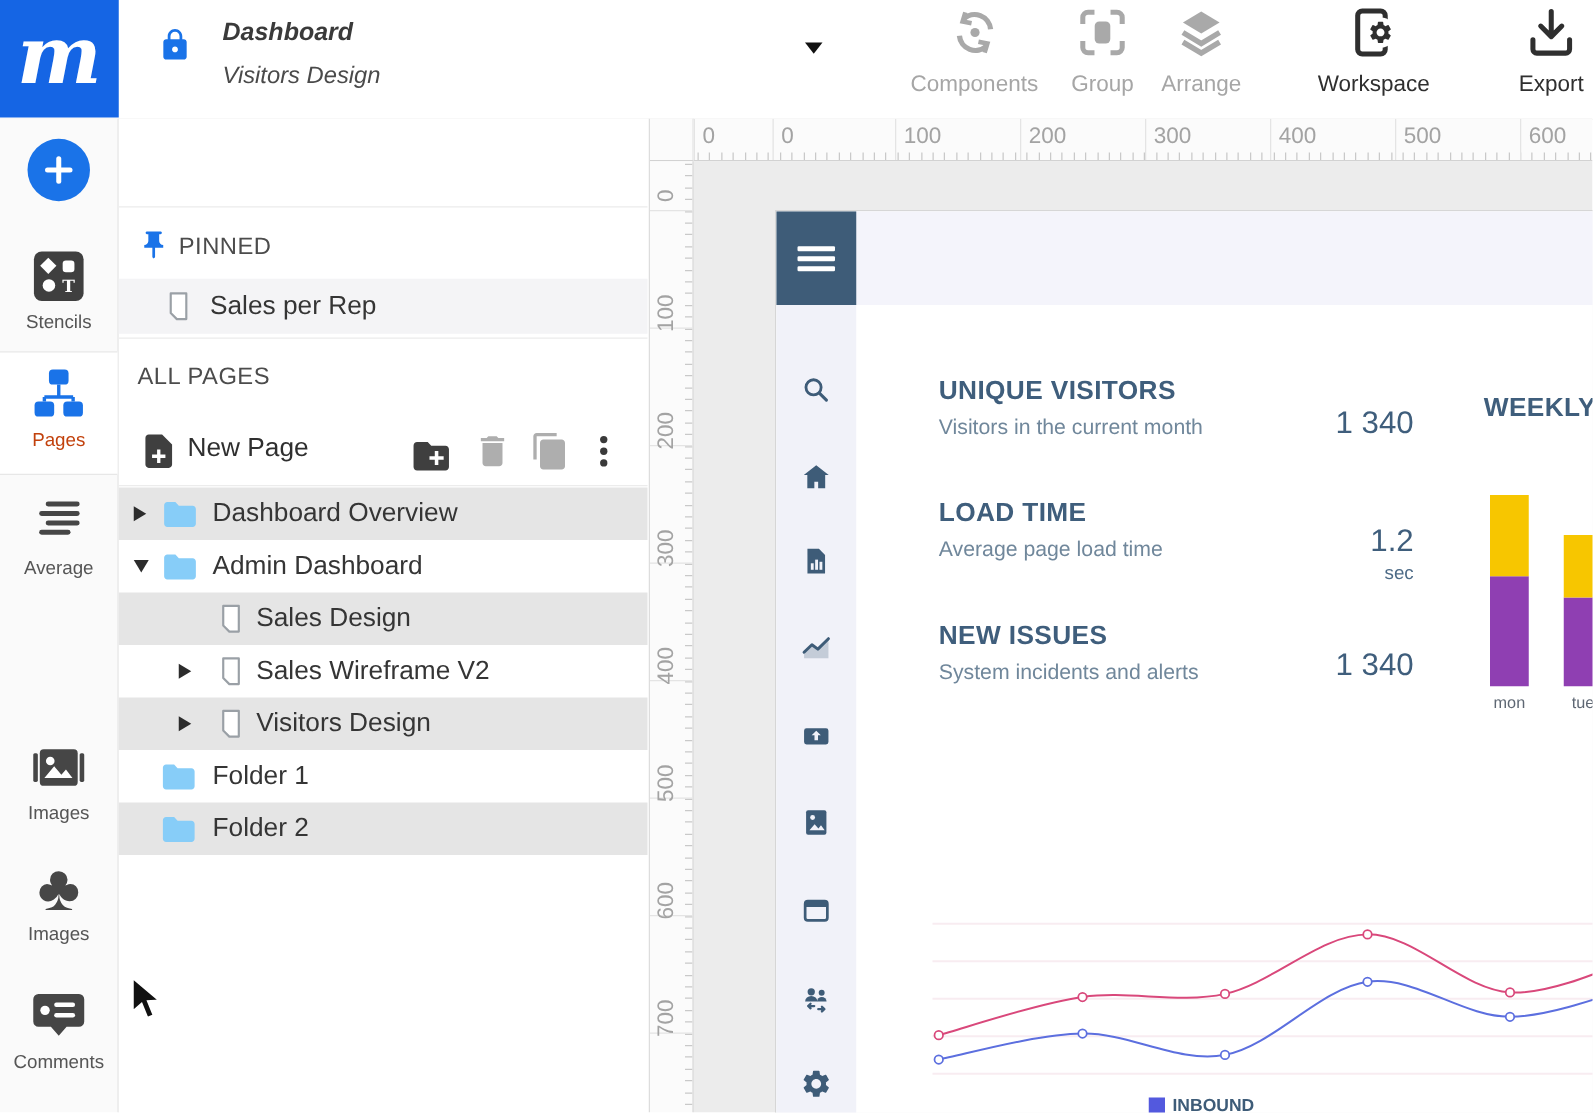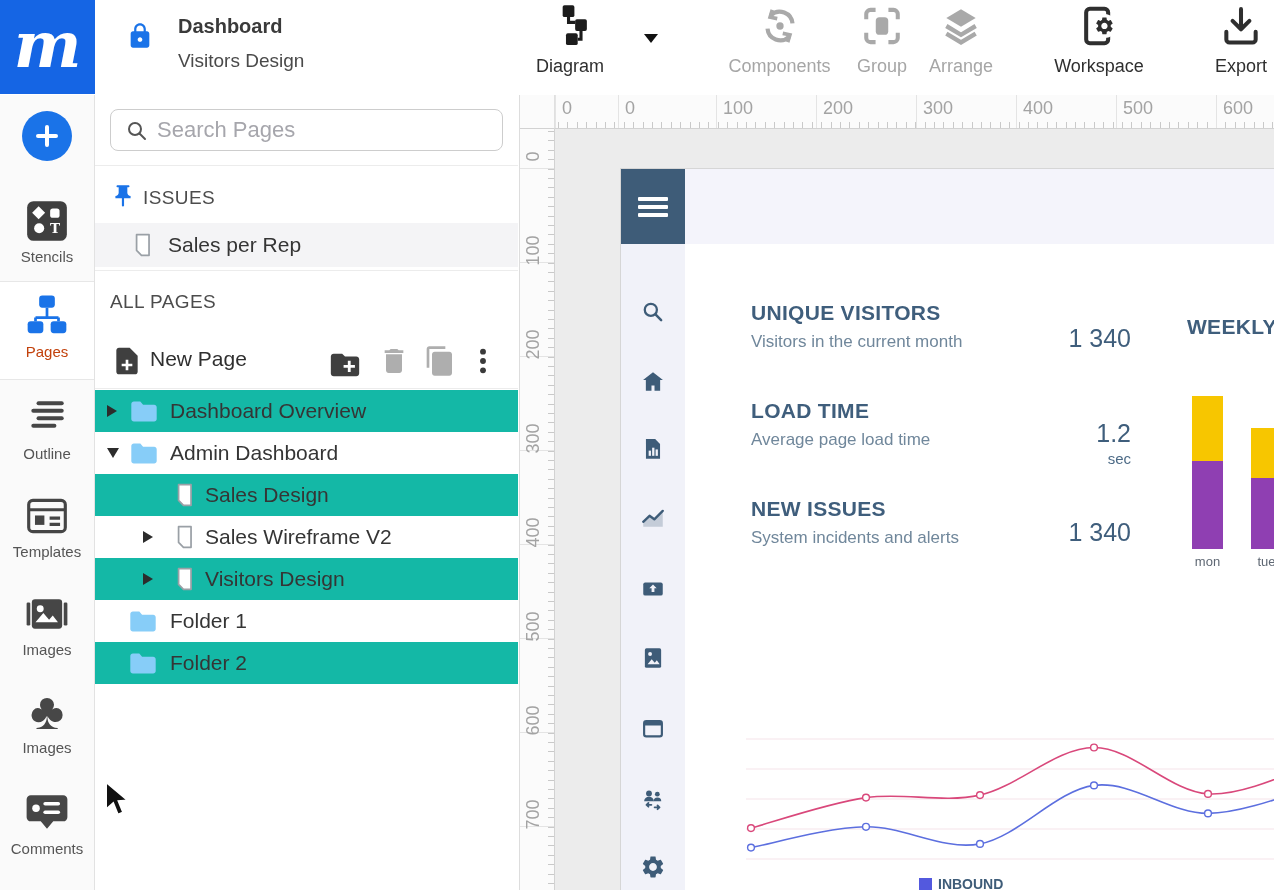--- a/index.html
+++ b/index.html
@@ -3,21 +3,21 @@
 <meta charset="utf-8">
 <style>
   html,body{margin:0;padding:0;}
   body{width:1274px;height:890px;position:relative;overflow:hidden;background:#fff;
        font-family:"Liberation Sans", sans-serif; -webkit-font-smoothing:antialiased;}
   
   #topbar{position:absolute;left:0;top:0;width:1274px;height:95px;background:#fff;border-bottom:1px solid #dcdcdc;}
   #logo{position:absolute;left:0;top:0;width:95px;height:94px;background:#1565e4;color:#fff;
         font-family:"DejaVu Serif", serif;font-style:italic;font-weight:bold;font-size:64px;
         display:flex;align-items:center;justify-content:center;padding-bottom:6px;box-sizing:border-box;}
-  #doc-titles{position:absolute;left:178px;top:10px;line-height:33px;}
+  #doc-titles{position:absolute;left:178px;top:10px;line-height:33px;font-style:italic;}
   #doc-titles .t1{font-size:20px;color:#3a3a3a;font-weight:600;}
   #doc-titles .t2{font-size:19px;color:#4a4a4a;font-weight:400;}
   .tool{position:absolute;top:4px;text-align:center;cursor:default;}
   .tool .tlabel{display:block;font-size:18px;margin-top:4px;}
   .tool.dark{color:#2f2f2f;} .tool.dark .tlabel{color:#2f2f2f;}
   .tool.dis .tlabel{color:#a6a6a6;}
   .caret-down{position:absolute;left:644px;top:34px;width:0;height:0;border:7px solid transparent;border-top:9px solid #111;border-bottom:none;}
   
   #iconbar{position:absolute;left:0;top:95px;width:95px;height:795px;background:#fafafa;border-right:1px solid #e2e2e2;box-sizing:border-box;}
   .ib-item{position:absolute;left:0;width:94px;text-align:center;}
@@ -34,21 +34,21 @@
   #search-input{position:absolute;left:44px;top:2px;width:330px;height:34px;border:none;outline:none;font-size:22px;color:#333;font-family:"Liberation Sans",sans-serif;}
   #search-input::placeholder{color:#a6a6ac;}
   .pdivider{position:absolute;left:0;width:423px;height:1px;background:#ececec;}
   .sec-header{position:absolute;font-size:19px;color:#4c4c4c;letter-spacing:.4px;}
   #pinned-row-bg{position:absolute;left:0;top:128px;width:423px;height:44px;background:#f4f4f6;}
   .row-label{font-size:21px;color:#353535;}
   #newpage-label{position:absolute;left:55px;top:252px;font-size:21px;color:#2f2f2f;}
   .np-icon{position:absolute;top:250px;}
   #tree{position:absolute;left:0;top:295px;width:423px;height:500px;}
   .tree-row{position:absolute;left:0;width:423px;height:42px;}
-  .tree-row.alt{background:#14b8a6;text-align:center;}
+  .tree-row.alt{background:#e5e5e5;text-align:center;}
   .tree-row .caret{position:absolute;top:50%;transform:translateY(-50%);width:0;height:0;}
   .caret.collapsed{border:6px solid transparent;border-left:10px solid #2c2c2c;border-right:none;}
   .caret.expanded{border:6px solid transparent;border-top:10px solid #2c2c2c;border-bottom:none;}
   .tree-row .t-ic{position:absolute;top:50%;transform:translateY(-50%);}
   .tree-row .t-label{position:absolute;top:0;line-height:42px;font-size:21px;color:#353535;white-space:nowrap;}
   
   #canvas-bg{position:absolute;left:555px;top:129px;width:719px;height:761px;background:#ececec;}
   #ruler-corner{position:absolute;left:520px;top:95px;width:35px;height:34px;background:#fbfbfb;border-bottom:1px solid #d2d2d2;border-right:1px solid #e0e0e0;box-sizing:border-box;}
   #hruler{position:absolute;left:555px;top:95px;width:719px;height:34px;background:#fbfbfb;border-bottom:1px solid #d2d2d2;box-sizing:border-box;overflow:hidden;}
   #vruler{position:absolute;left:520px;top:129px;width:35px;height:761px;background:#fbfbfb;border-right:1px solid #d2d2d2;box-sizing:border-box;overflow:hidden;}
@@ -132,29 +132,20 @@
 <div id="topbar">
   <div id="logo">m</div>
   <svg style="position:absolute;left:126px;top:22px" width="28" height="28" viewBox="0 0 24 24">
       <path fill="#1a73e8" d="M18 8h-1V6c0-2.76-2.24-5-5-5S7 3.24 7 6v2H6c-1.1 0-2 .9-2 2v10c0 1.1.9 2 2 2h12c1.1 0 2-.9 2-2V10c0-1.1-.9-2-2-2zm-6 9c-1.1 0-2-.9-2-2s.9-2 2-2 2 .9 2 2-.9 2-2 2zm3.1-9H8.9V6c0-1.71 1.39-3.1 3.1-3.1 1.71 0 3.1 1.39 3.1 3.1v2z"></path>
     </svg>
   <div id="doc-titles">
     <span class="t1">Dashboard</span><br>
     <span class="t2">Visitors Design</span>
   </div>
 
-  <div class="tool dark" style="left:524px;width:92px;">
-    <svg width="44" height="44" viewBox="0 0 24 24">
-        <rect x="8" y="0.7" width="6.4" height="6.4" rx="1" fill="#1c1c1c"></rect>
-        <rect x="14.8" y="8.3" width="6.4" height="6.4" rx="1" fill="#1c1c1c"></rect>
-        <rect x="9.8" y="16" width="6.4" height="6.4" rx="1" fill="#1c1c1c"></rect>
-        <path d="M11.2 7.1 V10 H14.8 M18 14.7 V19.2 H16.2" fill="none" stroke="#1c1c1c" stroke-width="1.7"></path>
-      </svg>
-    <span class="tlabel">Diagram</span>
-  </div>
   <span class="caret-down"></span>
 
   <div class="tool dis" style="left:712px;width:135px;">
     <svg width="44" height="44" viewBox="0 0 24 24">
         <path d="M18.8 10.6 A7 7 0 0 0 7 6.1" fill="none" stroke="#a9a9a9" stroke-width="2.3"></path>
         <path d="M5.2 13.4 A7 7 0 0 0 17 17.9" fill="none" stroke="#a9a9a9" stroke-width="2.3"></path>
         <path d="M7.8 3.2 L6.6 7.2 L10.5 8" fill="none" stroke="#a9a9a9" stroke-width="2"></path>
         <path d="M16.2 20.8 L17.4 16.8 L13.5 16" fill="none" stroke="#a9a9a9" stroke-width="2"></path>
         <circle cx="12" cy="12" r="2" fill="#a9a9a9"></circle>
       </svg>
@@ -223,32 +214,23 @@
     <span class="ib-label" style="color:#c2410c">Pages</span>
   </div>
 
   <div class="ib-item" style="top:300px">
     <svg width="46" height="46" viewBox="0 0 44 44">
         <rect x="12" y="6" width="26" height="3.8" rx="1.9" fill="#464646"></rect>
         <rect x="7" y="13.2" width="31" height="3.8" rx="1.9" fill="#464646"></rect>
         <rect x="12" y="20.4" width="26" height="3.8" rx="1.9" fill="#464646"></rect>
         <rect x="7" y="27.6" width="24" height="3.8" rx="1.9" fill="#464646"></rect>
       </svg>
-    <span class="ib-label">Outline</span>
-  </div>
-
-  <div class="ib-item" style="top:398px">
-    <svg width="46" height="46" viewBox="0 0 44 44">
-        <rect x="4.5" y="7" width="35" height="30" rx="4" fill="none" stroke="#454545" stroke-width="3"></rect>
-        <path d="M4.5 16 H39.5" stroke="#454545" stroke-width="3"></path>
-        <rect x="10.5" y="21.5" width="9" height="9" fill="#454545"></rect>
-        <path d="M24.5 24 H34.5 M24.5 30 H34.5" stroke="#454545" stroke-width="3"></path>
-      </svg>
-    <span class="ib-label">Templates</span>
-  </div>
+    <span class="ib-label">Average</span>
+  </div>
+
 
   <div class="ib-item" style="top:496px">
     <svg width="46" height="46" viewBox="0 0 44 44">
         <rect x="2.5" y="11" width="3.5" height="22" rx="1.2" fill="#464646"></rect>
         <rect x="38" y="11" width="3.5" height="22" rx="1.2" fill="#464646"></rect>
         <rect x="7.5" y="8" width="29" height="28" rx="3" fill="#464646"></rect>
         <circle cx="15.5" cy="17" r="3.3" fill="#fff"></circle>
         <path d="M11 30 L18.5 21 L24 27.5 L27.5 23.5 L32.5 30 Z" fill="#fff"></path>
       </svg>
     <span class="ib-label">Images</span>
@@ -264,34 +246,27 @@
         <path d="M6.5 5 H37.5 a4 4 0 0 1 4 4 V26 a4 4 0 0 1 -4 4 H28 l-6 7 -6-7 H6.5 a4 4 0 0 1 -4-4 V9 a4 4 0 0 1 4-4 Z" fill="#464646"></path>
         <circle cx="11.5" cy="17.5" r="3.6" fill="#fff"></circle>
         <rect x="18.5" y="11.5" width="16" height="3.4" rx="1.7" fill="#fff"></rect>
         <rect x="18.5" y="19.5" width="16" height="3.4" rx="1.7" fill="#fff"></rect>
       </svg>
     <span class="ib-label">Comments</span>
   </div>
 </div>
 
 <div id="pages-panel">
-  <div id="search-box">
-    <svg width="24" height="24" viewBox="0 0 24 24">
-        <circle cx="10" cy="10" r="6" fill="none" stroke="#555" stroke-width="2"></circle>
-        <path d="M14.5 14.5 L20 20" stroke="#555" stroke-width="2" stroke-linecap="round"></path>
-      </svg>
-    <input id="search-input" type="text" placeholder="Search Pages" style="">
-  </div>
 
   <div class="pdivider" style="top:70px"></div>
 
   <svg style="position:absolute;left:15px;top:88px" width="26" height="26" viewBox="0 0 24 24">
       <path fill="#1a73e8" d="M16 9V4h1c.55 0 1-.45 1-1s-.45-1-1-1H7c-.55 0-1 .45-1 1s.45 1 1 1h1v5c0 1.66-1.34 3-3 3v2h5.97v7l1 1 1-1v-7H19v-2c-1.66 0-3-1.34-3-3z"></path>
     </svg>
-  <span class="sec-header" style="left:48px;top:92px">ISSUES</span>
+  <span class="sec-header" style="left:48px;top:92px">PINNED</span>
 
   <div id="pinned-row-bg">
     <svg style="position:absolute;left:34px;top:9px" width="26" height="26" viewBox="0 0 24 24">
         <path d="M7 2.5 H18.5 V21.5 H11.5 L7 17 Z" fill="#fff" stroke="#9aa0a6" stroke-width="1.6" stroke-linejoin="round"></path>
       </svg>
     <span class="row-label" style="position:absolute;left:73px;top:0;line-height:44px;">Sales per Rep</span>
   </div>
 
   <div class="pdivider" style="top:175px"></div>
   <span class="sec-header" style="left:15px;top:196px">ALL PAGES</span>

